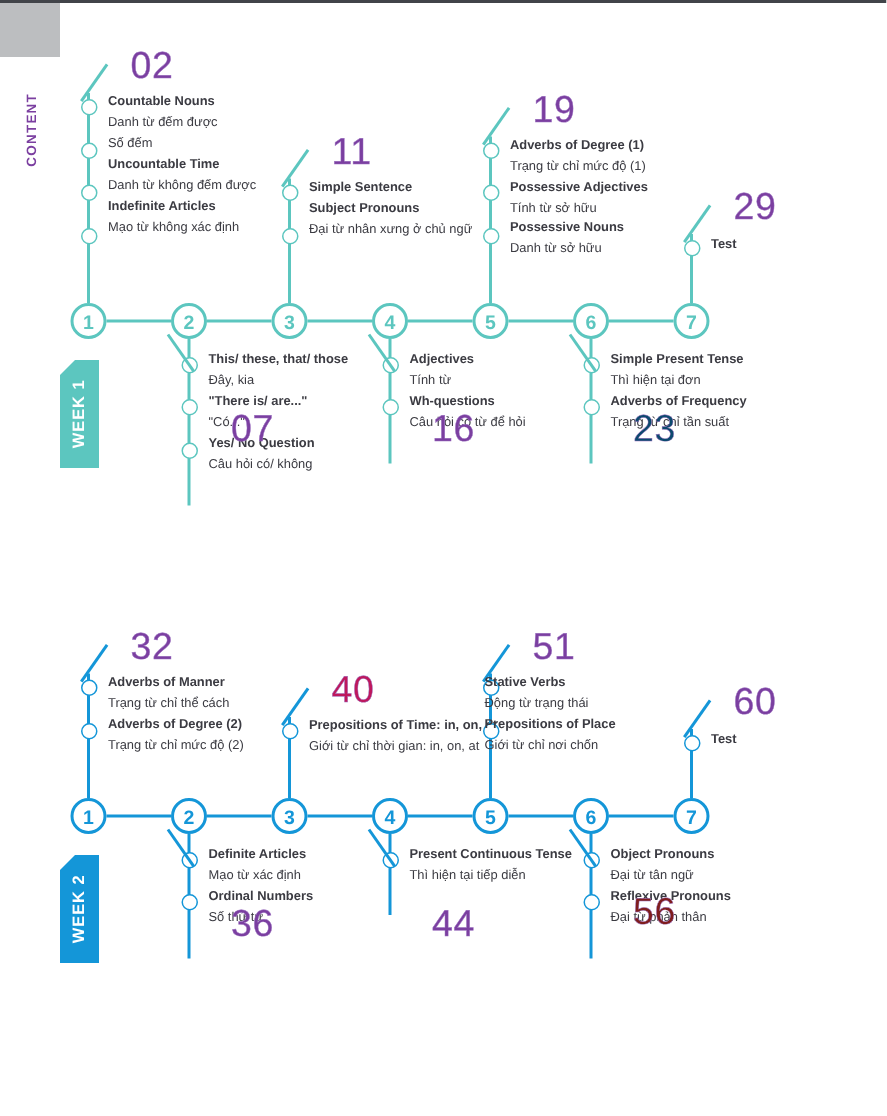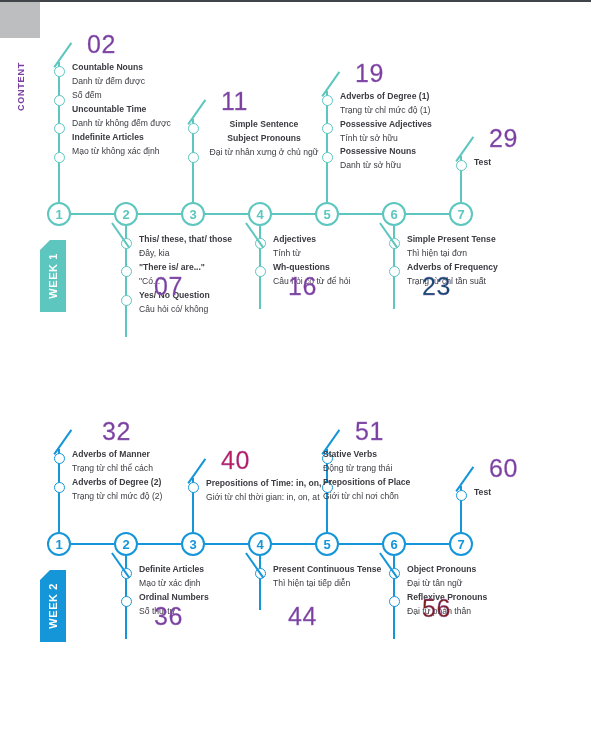--- a/index.html
+++ b/index.html
@@ -122,21 +122,21 @@
           <div class="en">Uncountable Time</div>
           <div class="vi">Danh từ không đếm được</div>
           <div class="en">Indefinite Articles</div>
           <div class="vi">Mạo từ không xác định</div>
         </div>
         <div class="bignum" style="color: rgb(123, 63, 160); left: 87px; top: 32.4px;">02</div>
         <div class="stem" style="left: 192px; background: rgb(92, 198, 191); top: 119.2px; height: 82.8px;"></div>
         <div class="dot" style="left: 187.5px; top: 123.2px; color: rgb(92, 198, 191);"></div>
         <div class="dot" style="left: 187.5px; top: 151.6px; color: rgb(92, 198, 191);"></div>
         <div class="tick" style="background: rgb(92, 198, 191); color: rgb(92, 198, 191); height: 30px; left: 189px; top: 125.2px; transform: rotate(215deg);"></div>
-        <div class="tblock" style="left: 189px; top: 118.2px; text-align: center;">
+        <div class="tblock" style="left: 206px; top: 118.2px;">
           <div class="en">Simple Sentence</div>
           <div class="en">Subject Pronouns</div>
           <div class="vi">Đại từ nhân xưng ở chủ ngữ</div>
         </div>
         <div class="bignum" style="color: rgb(123, 63, 160); left: 221px; top: 89.2px;">11</div>
         <div class="stem" style="left: 326px; background: rgb(92, 198, 191); top: 90.8px; height: 111.2px;"></div>
         <div class="dot" style="left: 321.5px; top: 94.8px; color: rgb(92, 198, 191);"></div>
         <div class="dot" style="left: 321.5px; top: 123.2px; color: rgb(92, 198, 191);"></div>
         <div class="dot" style="left: 321.5px; top: 151.6px; color: rgb(92, 198, 191);"></div>
         <div class="tick" style="background: rgb(92, 198, 191); color: rgb(92, 198, 191); height: 30px; left: 323px; top: 96.8px; transform: rotate(215deg);"></div>
@@ -227,21 +227,21 @@
         <div class="stem" style="left: 58px; background: rgb(20, 150, 216); top: 449.2px; height: 82.8px;"></div>
         <div class="dot" style="left: 53.5px; top: 453.2px; color: rgb(20, 150, 216);"></div>
         <div class="dot" style="left: 53.5px; top: 481.6px; color: rgb(20, 150, 216);"></div>
         <div class="tick" style="background: rgb(20, 150, 216); color: rgb(20, 150, 216); height: 30px; left: 55px; top: 455.2px; transform: rotate(215deg);"></div>
         <div class="tblock" style="left: 72px; top: 448.2px;">
           <div class="en">Adverbs of Manner</div>
           <div class="vi">Trạng từ chỉ thể cách</div>
           <div class="en">Adverbs of Degree (2)</div>
           <div class="vi">Trạng từ chỉ mức độ (2)</div>
         </div>
-        <div class="bignum" style="color: rgb(123, 63, 160); left: 87px; top: 419.2px; margin-left: 15px;">32</div>
+        <div class="bignum" style="color: rgb(123, 63, 160); left: 87px; top: 419.2px;">32</div>
         <div class="stem" style="left: 192px; background: rgb(20, 150, 216); top: 477.6px; height: 54.4px;"></div>
         <div class="dot" style="left: 187.5px; top: 481.6px; color: rgb(20, 150, 216);"></div>
         <div class="tick" style="background: rgb(20, 150, 216); color: rgb(20, 150, 216); height: 30px; left: 189px; top: 483.6px; transform: rotate(215deg);"></div>
         <div class="tblock" style="left: 206px; top: 476.6px;">
           <div class="en">Prepositions of Time: in, on, at</div>
           <div class="vi">Giới từ chỉ thời gian: in, on, at</div>
         </div>
         <div class="bignum" style="color: #be185d; left: 221px; top: 447.6px;">40</div>
         <div class="stem" style="left: 326px; background: rgb(20, 150, 216); top: 449.2px; height: 82.8px;"></div>
         <div class="dot" style="left: 321.5px; top: 453.2px; color: rgb(20, 150, 216);"></div>

